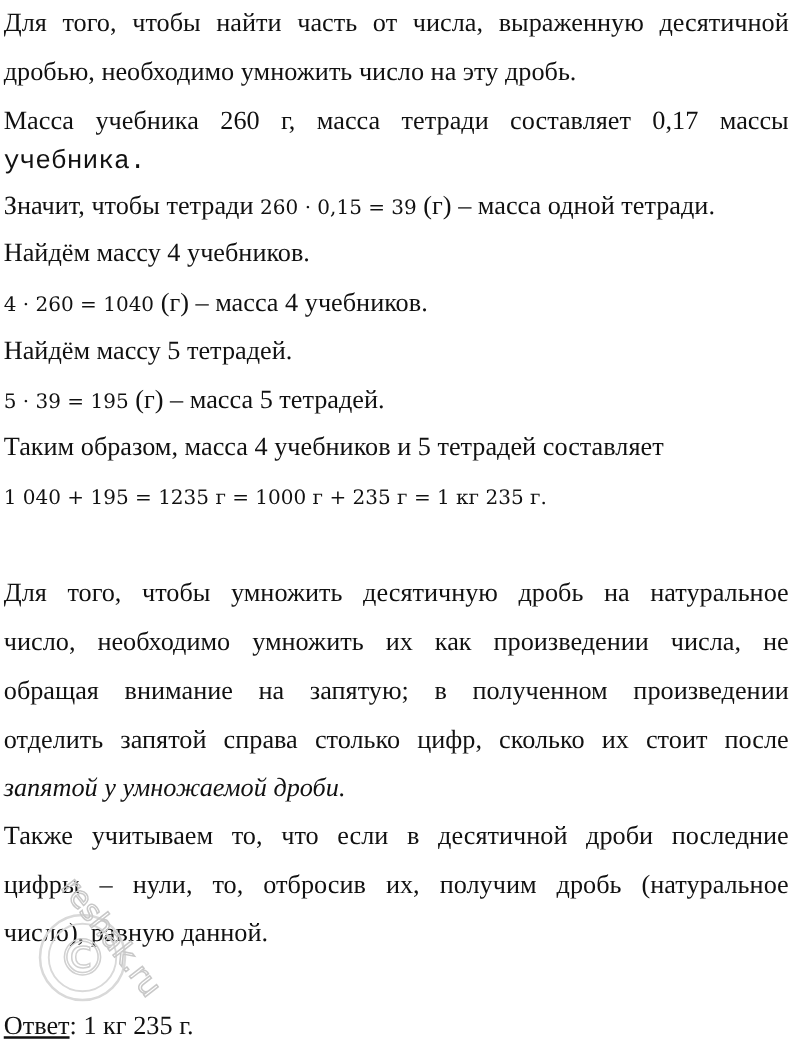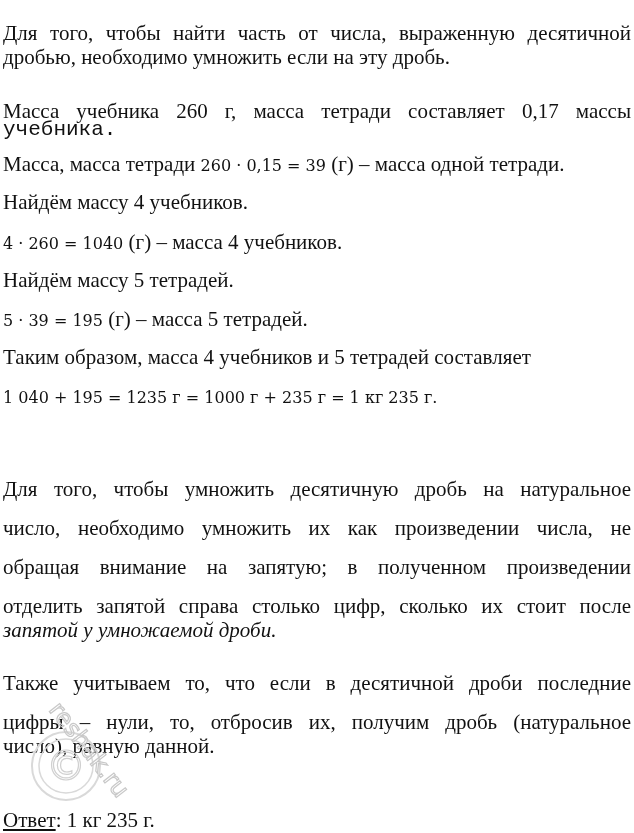--- a/index.html
+++ b/index.html
@@ -26,21 +26,20 @@
       position: absolute;
       left: 0;
       white-space: nowrap;
       line-height: 24px;
     }
     .justify {
       width: 628px;
       text-align: justify;
       text-align-last: justify;
       white-space: normal;
-      margin-top: 15px;
     }
     .math {
       font-family: "DejaVu Serif", serif;
       font-size: 16px;
     }
     .u {
       text-decoration: underline;
     }
     .watermark {
       position: absolute;
@@ -50,27 +49,27 @@
       height: 130px;
       pointer-events: none;
     }
   </style>
 </head>
 <body>
 
 <div class="page">
 
   <div class="line justify" style="top:6px;"><span>Для того, чтобы найти часть от числа, выраженную десятичной</span></div>
-  <div class="line" style="top:45px;"><span>дробью, необходимо умножить если на эту дробь.</span></div>
+  <div class="line" style="top:45px;"><span>дробью, необходимо умножить число на эту дробь.</span></div>
 
   <div class="line justify" style="top:84px;"><span>Масса учебника 260 г, масса тетради составляет 0,17 массы</span></div>
   <div class="line" style="top:118px;font-family:Liberation Mono, monospace;"><span>учебника.</span></div>
 
   <div class="line" style="top:152px;">
-    <span>Масса, масса тетради </span><span class="math">260 · 0,15 = 39</span><span> (г) – масса одной тетради.</span>
+    <span>Значит, чтобы тетради </span><span class="math">260 · 0,15 = 39</span><span> (г) – масса одной тетради.</span>
   </div>
 
   <div class="line" style="top:190px;"><span>Найдём массу 4 учебников.</span></div>
 
   <div class="line" style="top:230px;">
     <span class="math">4 · 260 = 1040</span><span> (г) – масса 4 учебников.</span>
   </div>
 
   <div class="line" style="top:268px;"><span>Найдём массу 5 тетрадей.</span></div>
 

